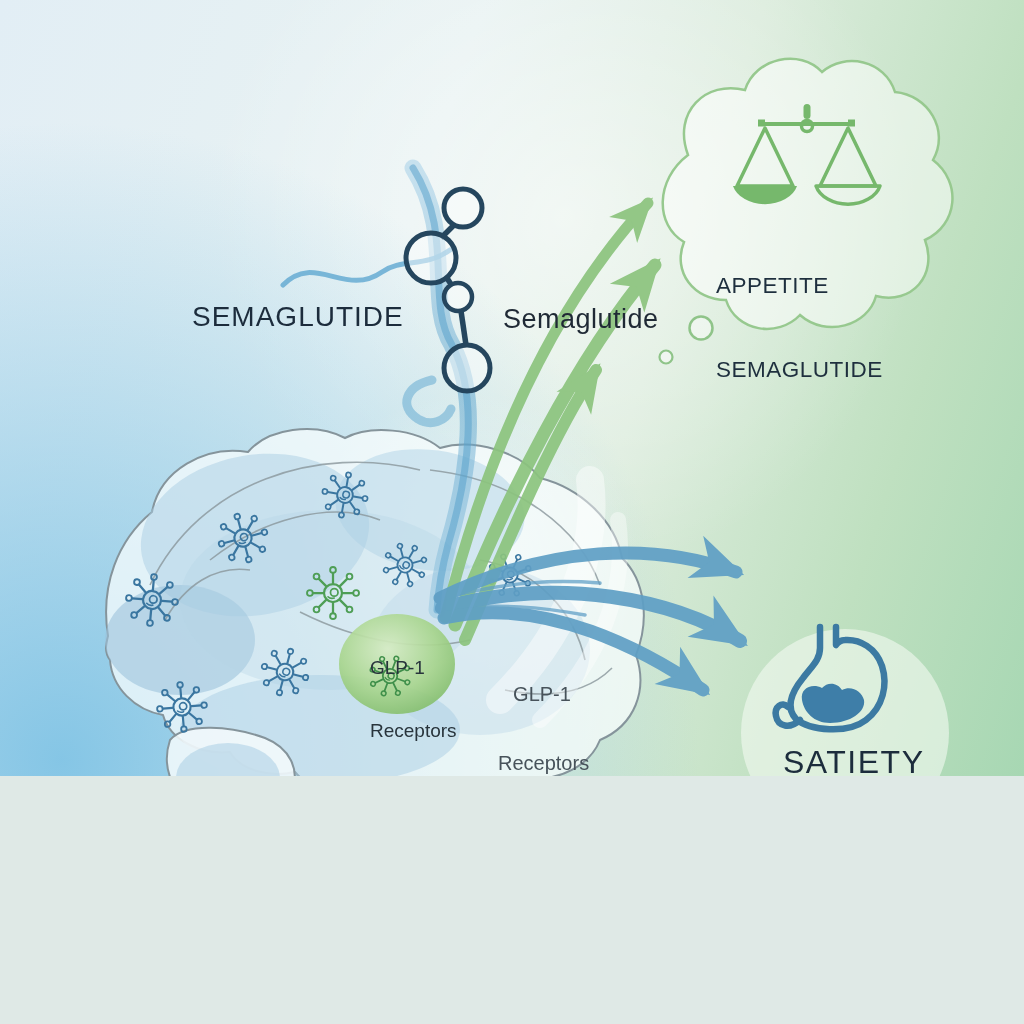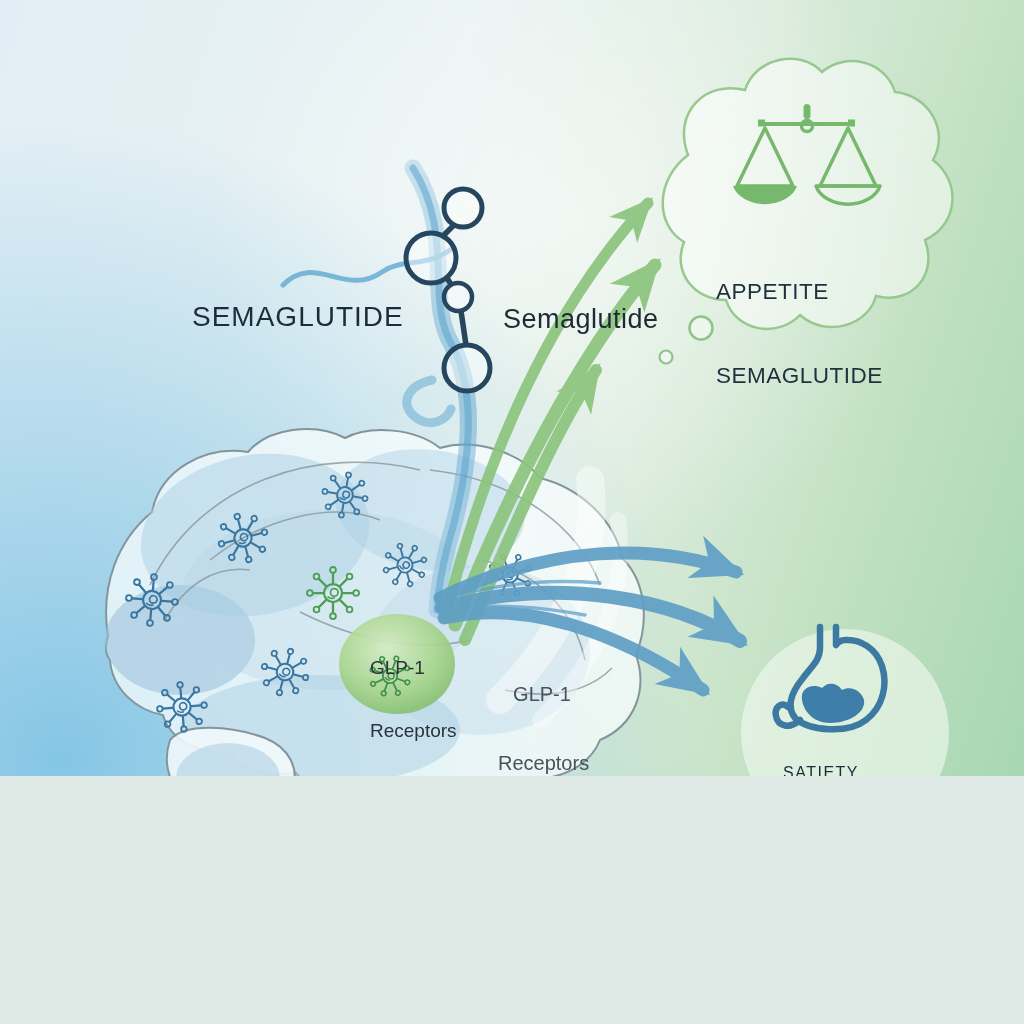--- a/index.html
+++ b/index.html
@@ -8,24 +8,24 @@
     font-family:"Liberation Sans","DejaVu Sans",sans-serif;
     background:
       radial-gradient(circle at 6% 98%, rgba(116,190,227,0.85), rgba(116,190,227,0) 52%),
       radial-gradient(circle at 55% 28%, rgba(255,255,255,0.55), rgba(255,255,255,0) 45%),
       linear-gradient(108deg,#e2eef5 0%, #e8f2f2 38%, #dcecdd 60%, #bfe0c0 82%, #a7d7b3 100%);
   }
   .art{position:absolute;left:0;top:0;}
   .lbl{position:absolute;white-space:pre;}
   .lbl-drug-left{left:192px;top:301px;font-size:28px;letter-spacing:1px;color:#1c2c3c;}
   .lbl-drug-mid{left:503px;top:304px;font-size:27px;letter-spacing:0.5px;color:#1f2935;}
-  .lbl-appetite{left:716px;top:222px;font-size:22.5px;line-height:28px;letter-spacing:0.5px;color:#1e2f3e;}
+  .lbl-appetite{left:716px;top:216px;font-size:22.5px;line-height:28px;letter-spacing:0.5px;color:#1e2f3e;}
   .lbl-glp1-blob{left:370px;top:615px;font-size:19px;line-height:21px;color:#28343c;}
   .lbl-glp1-right{left:498px;top:637px;font-size:20px;line-height:23px;color:#47525a;text-align:center;width:88px;}
-  .lbl-satiety{left:783px;top:764px;font-size:16px;letter-spacing:1.5px;color:#1c2c3c;}
+  .lbl-satiety{left:783px;top:744px;font-size:32px;letter-spacing:1.5px;color:#1c2c3c;}
 </style>
 </head>
 <body>
 
 <div class="stage">
 
   <svg class="art" width="1024" height="1024" viewBox="0 0 1024 1024">
     <defs>
       <radialGradient id="glow" cx="50%" cy="50%" r="50%">
         <stop offset="0%" stop-color="#ffffff" stop-opacity="0.55"></stop>

